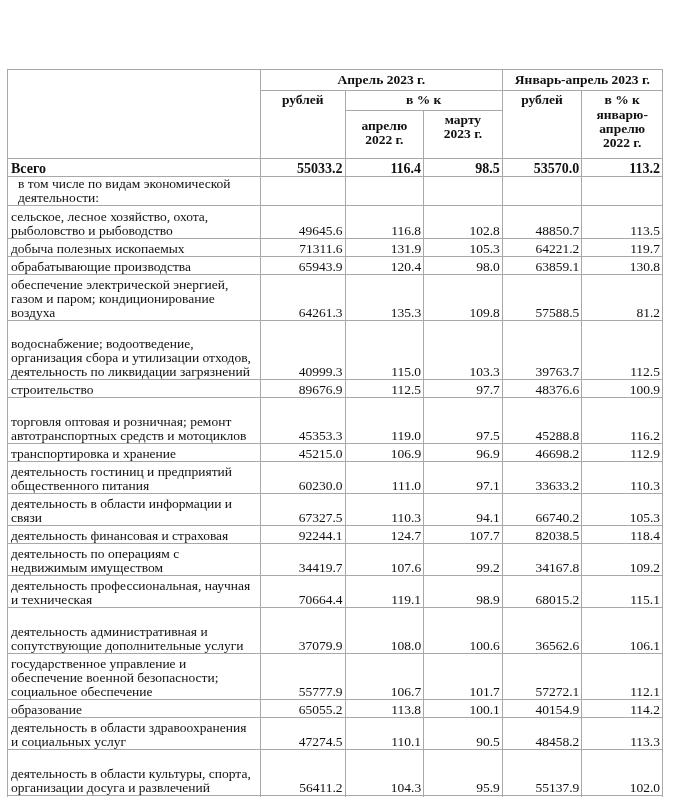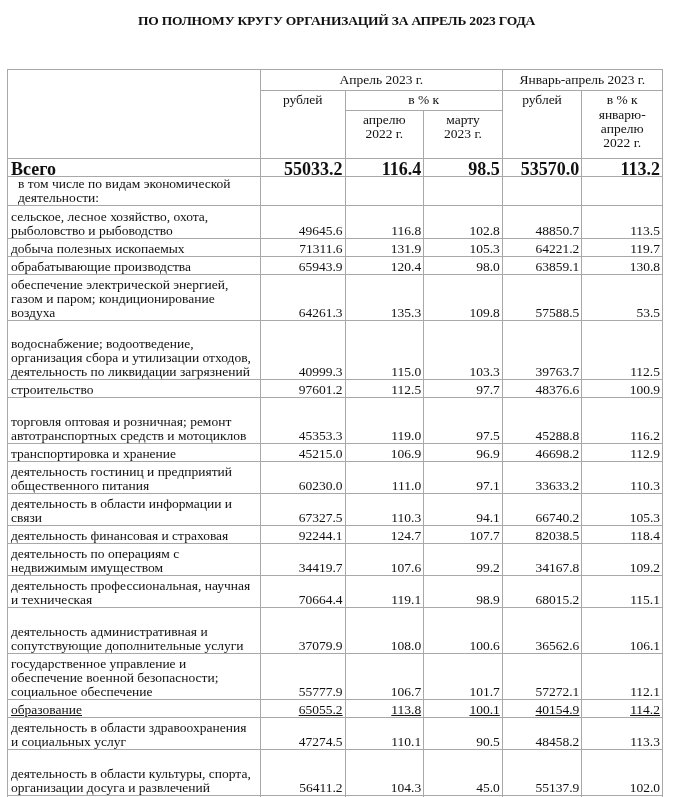--- a/index.html
+++ b/index.html
@@ -1,30 +1,29 @@
 <!DOCTYPE html>
 <html><head>
 <meta charset="utf-8">
 <style>
   html, body { margin:0; padding:0; background:#fff; }
   body { width:673px; height:797px; overflow:hidden; font-family:"Liberation Serif", serif; color:#111; }
   .title { text-align:center; font-weight:bold; font-size:13.5px; line-height:16px; margin-top:13px; letter-spacing:-0.2px; }
   table { position:absolute; left:7px; top:69px; border-collapse:collapse; table-layout:fixed; width:656px; }
   td, th { border:1px solid #a8a8a8; padding:0 3px; font-size:13.5px; line-height:14px; font-weight:normal; vertical-align:bottom; }
-  th { text-align:center; vertical-align:top; }
+  th { text-align:center; vertical-align:top;font-weight:bold; }
   td.num { text-align:right; padding-right:2px; }
   td.name { text-align:left; }
-  tr.total td { font-weight:bold; font-size:18px; }
+  tr.total td { font-weight:bold; font-size:14px; }
   .c1 { width:251px; } .c2 { width:84px; } .c3 { width:78px; } .c4 { width:78px; } .c5 { width:79px; } .c6 { width:80px; }
 </style>
 </head>
 <body>
 
 <div class="title">
-  <div>ПО ПОЛНОМУ КРУГУ ОРГАНИЗАЦИЙ ЗА АПРЕЛЬ 2023 ГОДА</div>
 </div>
 
 <table>
   <colgroup>
       <col class="c1">
       <col class="c2">
       <col class="c3">
       <col class="c4">
       <col class="c5">
       <col class="c6">
@@ -38,21 +37,21 @@
     <tr style="height:20px">
       <th rowspan="2" style="padding-top:2px">рублей</th>
       <th colspan="2" style="padding-top:2px">в % к</th>
       <th rowspan="2" style="padding-top:2px">рублей</th>
       <th rowspan="2" style="padding-top:2px">
         <div>в % к</div>
         <div style="padding:1px 10px 3px">январю-апрелю 2022 г.</div>
       </th>
     </tr>
     <tr style="height:48px">
-      <th style="padding:2px 14px">апрелю 2022 г.</th>
+      <th style="padding:8px 14px">апрелю 2022 г.</th>
       <th style="padding:2px 16px">марту 2023 г.</th>
     </tr>
   </thead>
   <tbody id="tbody">
     <tr class="total" style="height:18px">
       <td class="name">Всего</td>
       <td class="num">55033.2</td>
       <td class="num">116.4</td>
       <td class="num">98.5</td>
       <td class="num">53570.0</td>
@@ -89,33 +88,33 @@
         <td class="num">98.0</td>
         <td class="num">63859.1</td>
         <td class="num">130.8</td>
       </tr>
       <tr style="height: 46px;">
         <td class="name">обеспечение электрической энергией, газом и паром; кондиционирование воздуха</td>
         <td class="num">64261.3</td>
         <td class="num">135.3</td>
         <td class="num">109.8</td>
         <td class="num">57588.5</td>
-        <td class="num">53.5</td>
+        <td class="num">81.2</td>
       </tr>
       <tr style="height: 59px;">
         <td class="name">водоснабжение; водоотведение, организация сбора и утилизации отходов, деятельность по ликвидации загрязнений</td>
         <td class="num">40999.3</td>
         <td class="num">115.0</td>
         <td class="num">103.3</td>
         <td class="num">39763.7</td>
         <td class="num">112.5</td>
       </tr>
       <tr style="height: 18px; margin-left: 44px;">
         <td class="name">строительство</td>
-        <td class="num">97601.2</td>
+        <td class="num">89676.9</td>
         <td class="num">112.5</td>
         <td class="num">97.7</td>
         <td class="num">48376.6</td>
         <td class="num">100.9</td>
       </tr>
       <tr style="height: 46px;">
         <td class="name">торговля оптовая и розничная; ремонт автотранспортных средств и мотоциклов</td>
         <td class="num">45353.3</td>
         <td class="num">119.0</td>
         <td class="num">97.5</td>
@@ -179,41 +178,41 @@
         <td class="num">106.1</td>
       </tr>
       <tr style="height: 46px;">
         <td class="name">государственное управление и обеспечение военной безопасности; социальное обеспечение</td>
         <td class="num">55777.9</td>
         <td class="num">106.7</td>
         <td class="num">101.7</td>
         <td class="num">57272.1</td>
         <td class="num">112.1</td>
       </tr>
-      <tr style="height: 18px; text-decoration: underline;">
+      <tr style="height: 18px;">
         <td class="name">образование</td>
         <td class="num">65055.2</td>
         <td class="num">113.8</td>
         <td class="num">100.1</td>
         <td class="num">40154.9</td>
         <td class="num">114.2</td>
       </tr>
       <tr style="height: 32px;">
         <td class="name">деятельность в области здравоохранения и социальных услуг</td>
         <td class="num">47274.5</td>
         <td class="num">110.1</td>
         <td class="num">90.5</td>
         <td class="num">48458.2</td>
         <td class="num">113.3</td>
       </tr>
       <tr style="height: 46px;">
         <td class="name">деятельность в области культуры, спорта, организации досуга и развлечений</td>
         <td class="num">56411.2</td>
         <td class="num">104.3</td>
-        <td class="num">45.0</td>
+        <td class="num">95.9</td>
         <td class="num">55137.9</td>
         <td class="num">102.0</td>
       </tr>
       <tr style="height: 18px;">
         <td class="name">предоставление прочих видов услуг</td>
         <td class="num">33732.4</td>
         <td class="num">112.3</td>
         <td class="num">104.8</td>
         <td class="num">31889.0</td>
         <td class="num">104.3</td>

